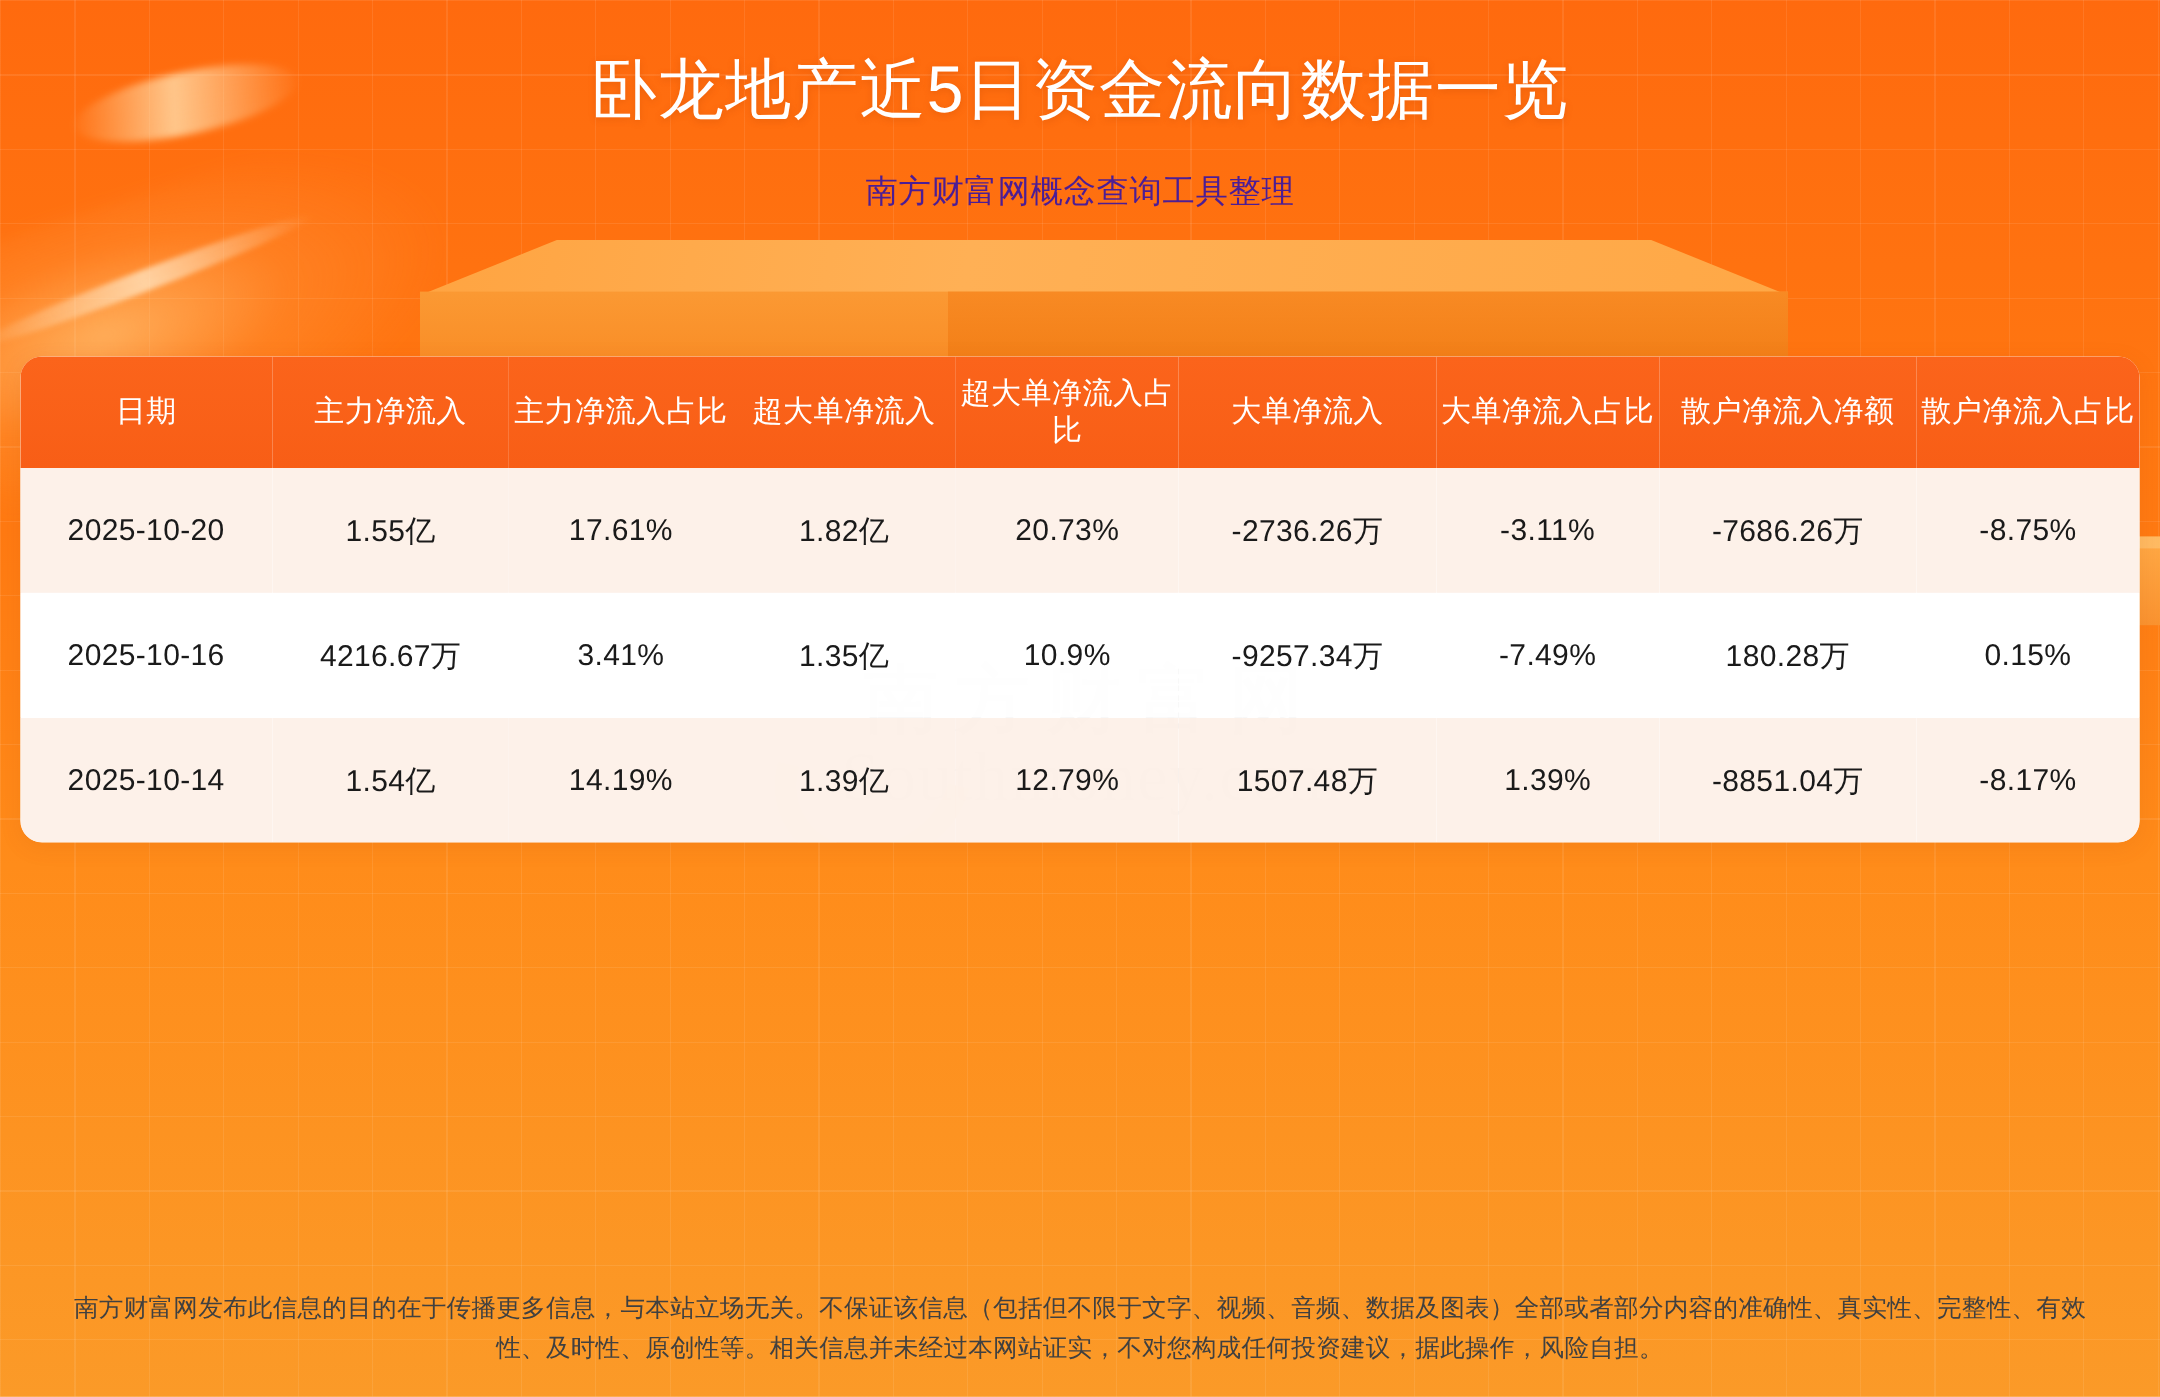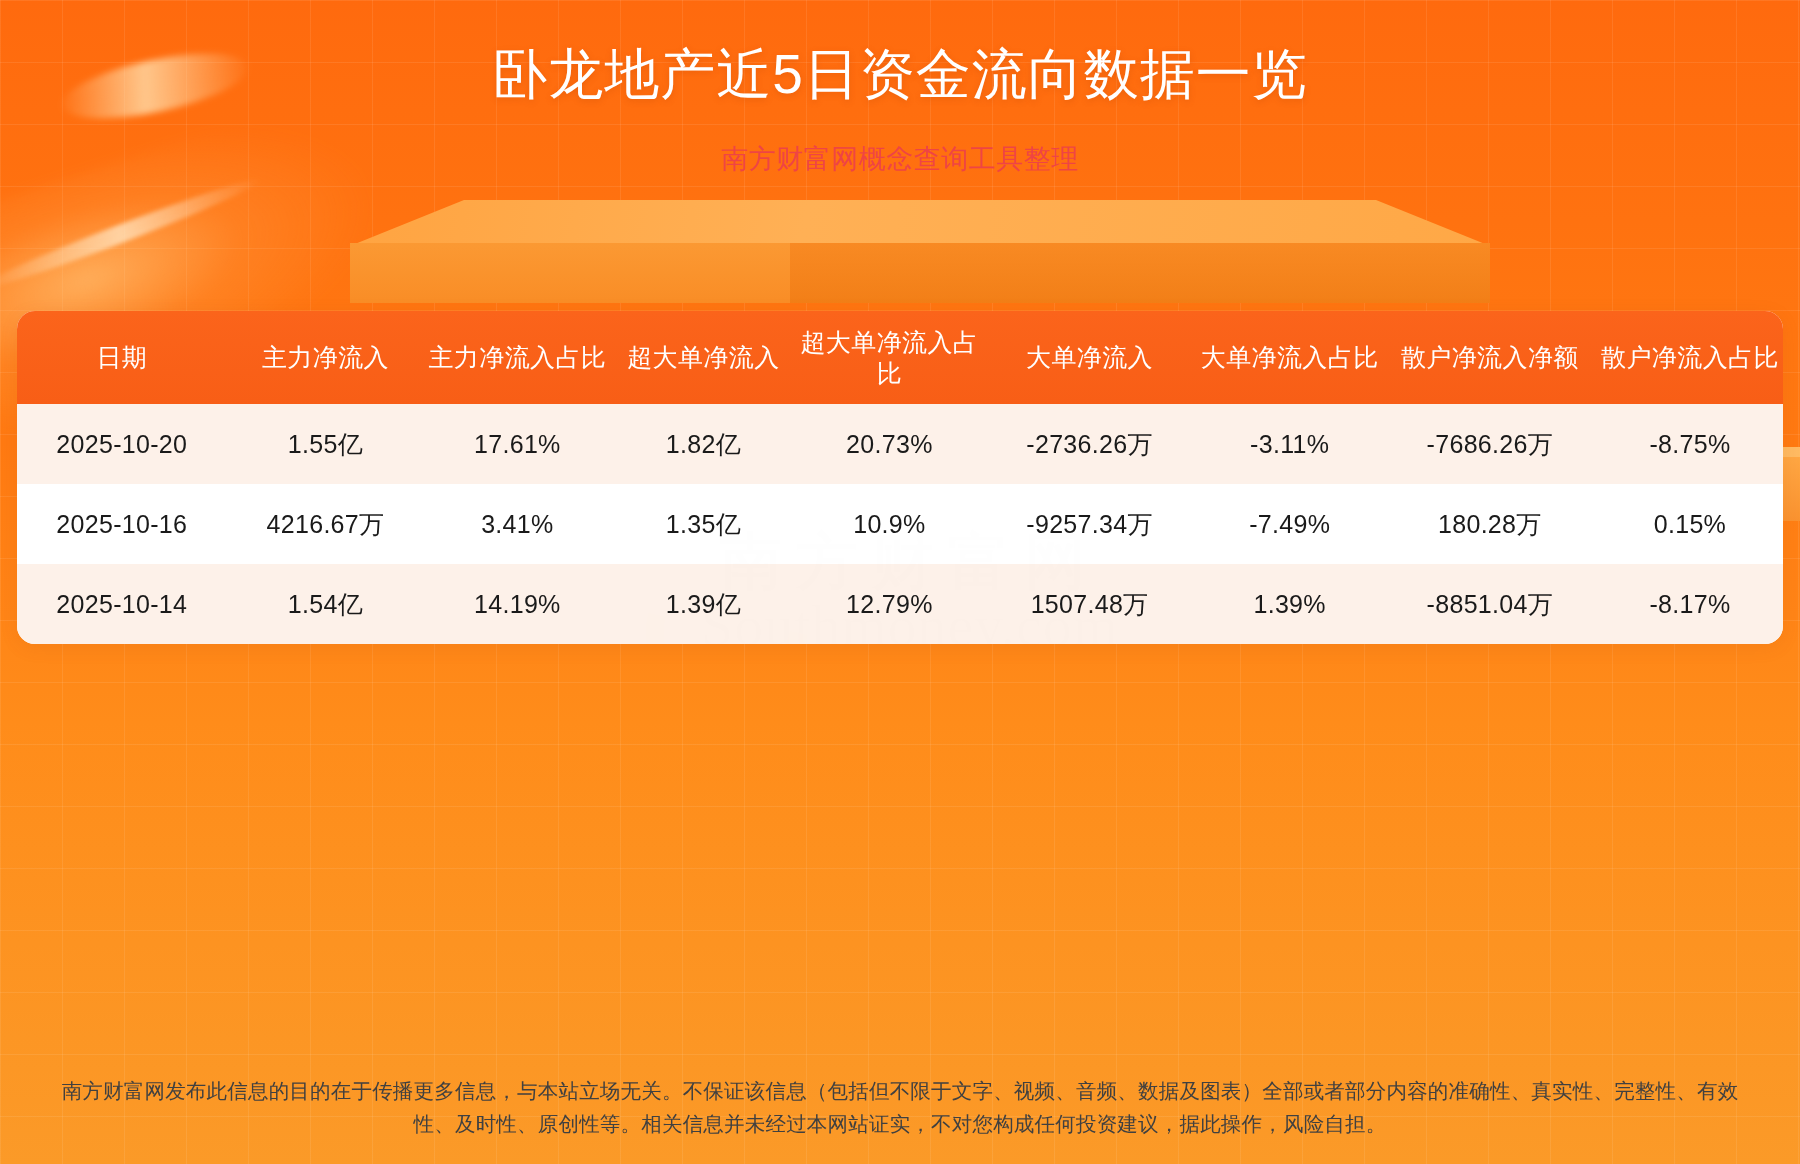--- a/index.html
+++ b/index.html
@@ -113,28 +113,28 @@
     font-weight: 400;
     color: #ffffff;
     letter-spacing: 1px;
     text-shadow: 0 2px 6px rgba(190,70,0,0.30);
     line-height: 1.1;
   }
   .subtitle {
     margin-top: 36px;
     font-size: 27px;
     font-weight: 400;
-    color: #ef4444;
+    color: #4c1d95;
     letter-spacing: 0.5px;
   }
 
   
   .card {
     position: absolute;
-    left: 17px; top: 311px;
+    left: 17px; top: 297px;
     width: 1766px;
     border-radius: 18px;
     overflow: hidden;
     background: #fff;
     z-index: 10;
     box-shadow: 0 4px 18px rgba(170,70,0,0.10);
   }
   table { width: 100%; border-collapse: collapse; table-layout: fixed; }
 
   thead th {
@@ -146,21 +146,21 @@
     height: 92px;
     vertical-align: middle;
     text-align: center;
     line-height: 1.22;
     letter-spacing: 0.4px;
   }
   tbody td {
     font-size: 25px;
     color: #1a1a1a;
     text-align: center;
-    height: 80px;
+    height: 104px;
     vertical-align: middle;
     letter-spacing: 0.3px;
     position: relative;
     z-index: 2;
   }
   tbody tr:nth-child(odd)  td { background: rgba(253,240,231,0.92); }
   tbody tr:nth-child(even) td { background: rgba(255,255,255,0.92); }
 
   
   col.c0 { width: 178px; }

